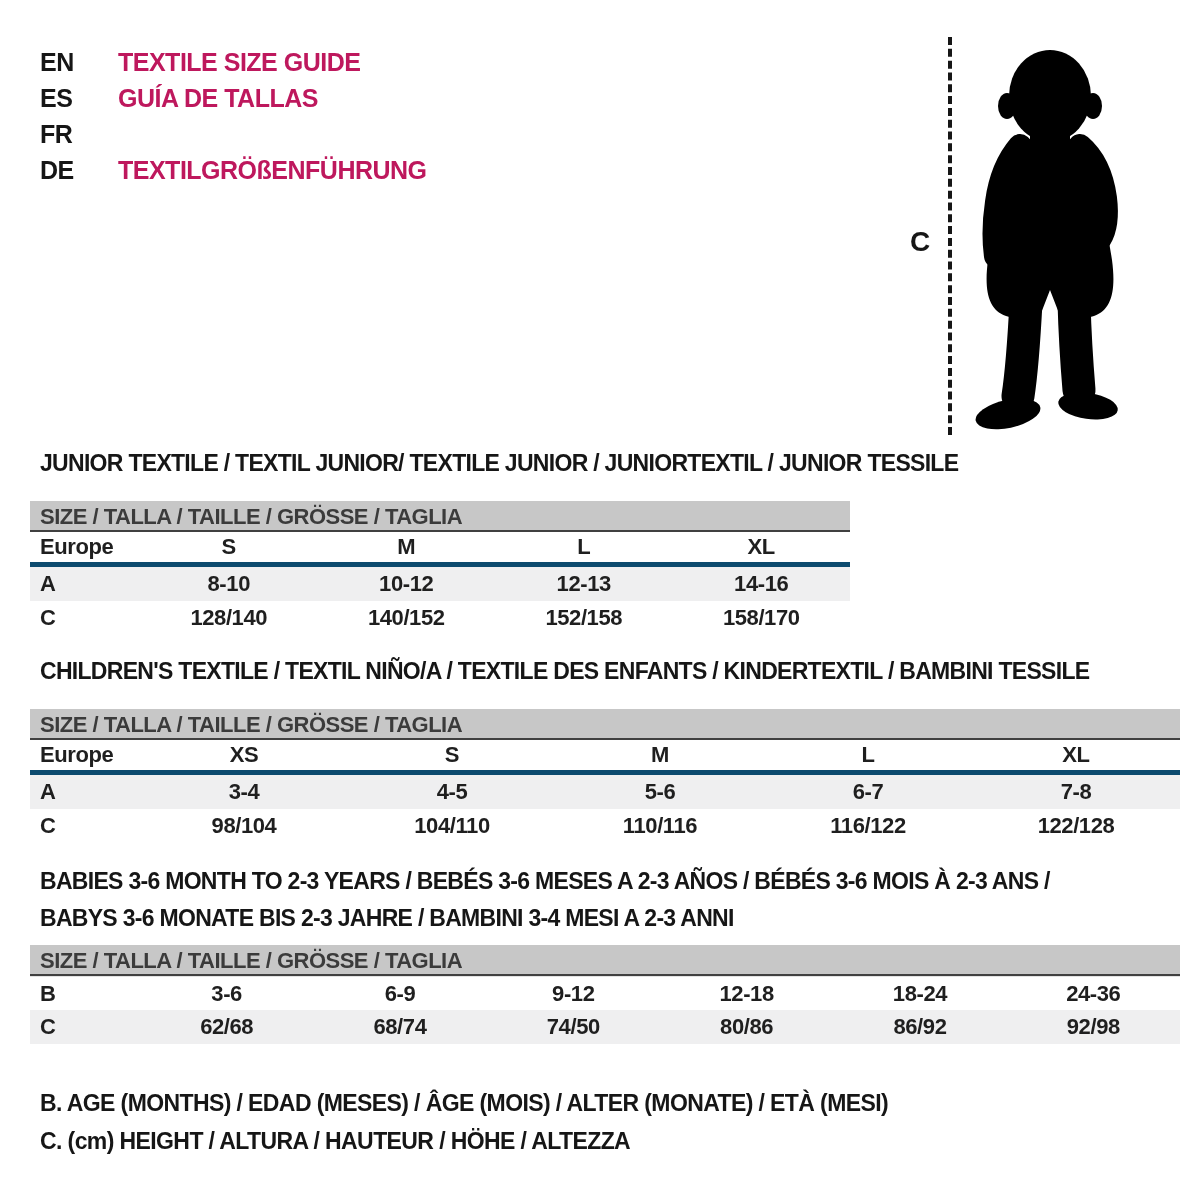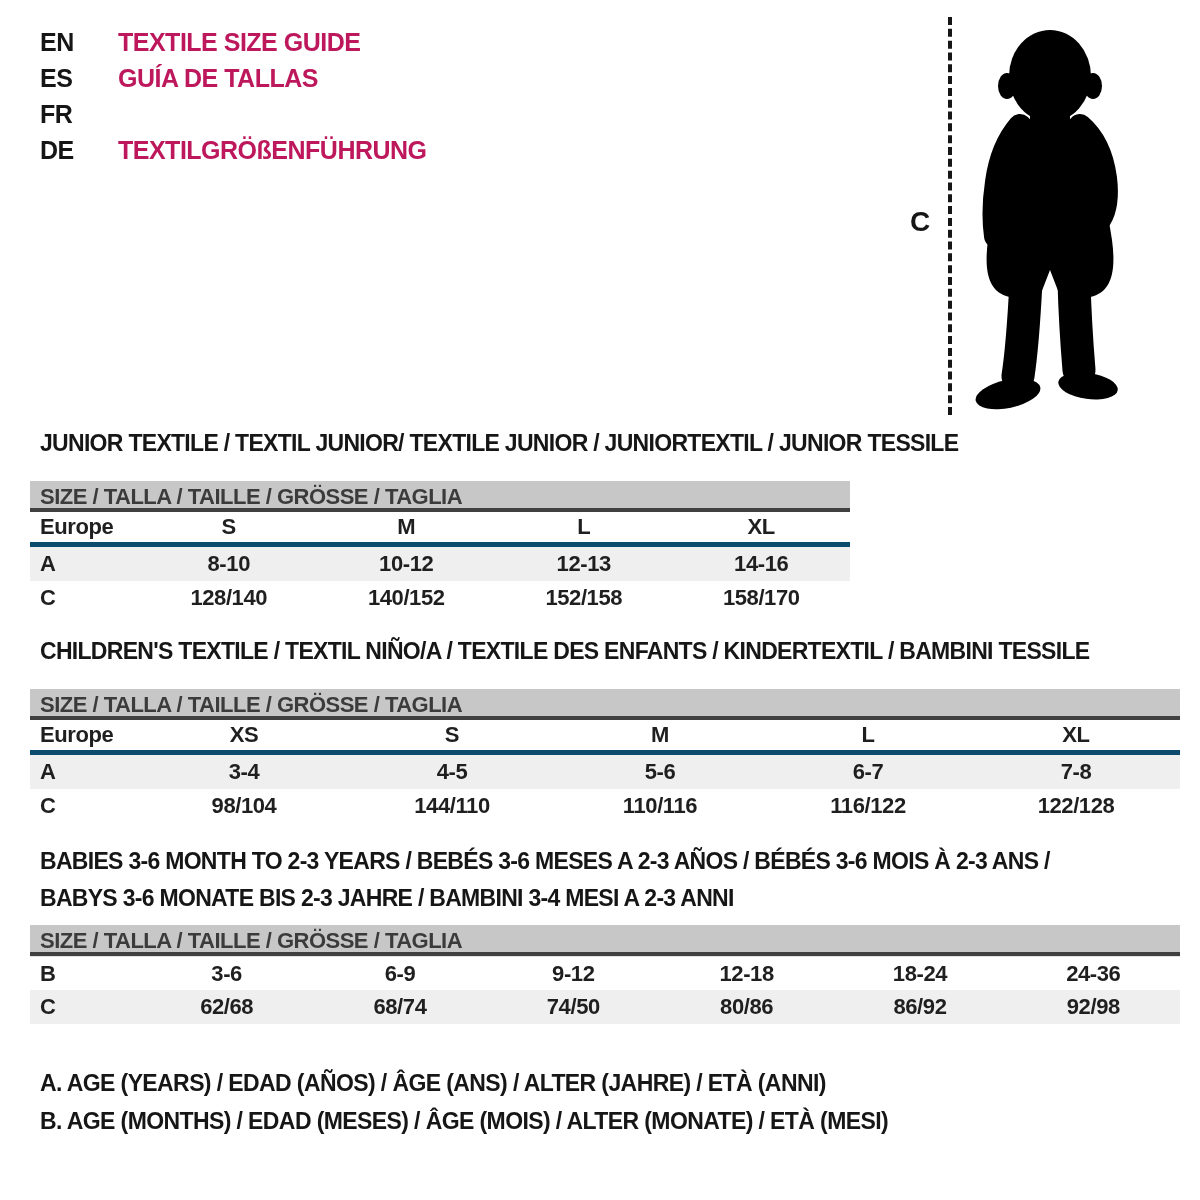--- a/index.html
+++ b/index.html
@@ -3,21 +3,21 @@
 <meta charset="utf-8">
 <style>
   * { margin:0; padding:0; box-sizing:border-box; }
   html,body { background:#ffffff; }
   body {
     width:1200px; height:1200px; position:relative; overflow:hidden;
     font-family:"Liberation Sans", sans-serif;
     color:#1f1f1f;
     -webkit-font-smoothing:antialiased;
   }
-  .page { position:absolute; inset:0; background:#ffffff; }
+  .page { position:absolute; inset:0; background:#ffffff;margin-top:20px; }
 
   
   .lang-list { position:absolute; left:40px; top:24px; }
   .lang-row { display:flex; height:36px; align-items:center; }
   .lang-code {
     width:78px; font-size:25px; font-weight:700; letter-spacing:-0.5px; color:#161616;
   }
   .lang-label {
     font-size:25px; font-weight:700; letter-spacing:-0.5px; color:#be185d; white-space:nowrap;
   }
@@ -42,21 +42,21 @@
   .sec-title.multi { line-height:37px; }
   .section-junior   { top:430px; width:820px; }
   .section-children { top:638px; width:1150px; }
   .section-babies   { top:843px; width:1150px; }
   .section-junior .size-table, .section-children .size-table { margin-top:24px; }
   .section-babies .size-table { margin-top:8px; }
 
   .size-bar {
     height:31px; line-height:31px; background:#c7c7c7; color:#3b3b3b;
     font-size:22px; font-weight:700; letter-spacing:-0.5px; padding-left:10px;
-    border-bottom:4px solid #404040;
+    border-bottom:2px solid #404040;
   }
   .trow {
     display:flex; align-items:center; height:34px;
     font-size:22px; font-weight:700; letter-spacing:-0.4px; color:#1f1f1f;
   }
   .trow.cols { height:35px; border-bottom:5px solid #0c4a6e; }
   .trow.shaded { background:#efeff0; }
   .label-cell { width:110px; padding-left:10px; }
   .val-cell { flex:1; text-align:center; }
 
@@ -160,21 +160,21 @@
         <div class="label-cell">A</div>
         <div class="val-cell">3-4</div>
         <div class="val-cell">4-5</div>
         <div class="val-cell">5-6</div>
         <div class="val-cell">6-7</div>
         <div class="val-cell">7-8</div>
       </div>
       <div class="trow">
         <div class="label-cell">C</div>
         <div class="val-cell">98/104</div>
-        <div class="val-cell">144/110</div>
+        <div class="val-cell">104/110</div>
         <div class="val-cell">110/116</div>
         <div class="val-cell">116/122</div>
         <div class="val-cell">122/128</div>
       </div>
     </div>
   </section>
 
   <section class="tbl-section section-babies">
     <h2 class="sec-title multi">BABIES 3-6 MONTH TO 2-3 YEARS / BEBÉS 3-6 MESES A 2-3 AÑOS / BÉBÉS 3-6 MOIS À 2-3 ANS /</h2>
     <h2 class="sec-title multi">BABYS 3-6 MONATE BIS 2-3 JAHRE / BAMBINI 3-4 MESI A 2-3 ANNI</h2>
@@ -195,17 +195,17 @@
         <div class="val-cell">68/74</div>
         <div class="val-cell">74/50</div>
         <div class="val-cell">80/86</div>
         <div class="val-cell">86/92</div>
         <div class="val-cell">92/98</div>
       </div>
     </div>
   </section>
 
   <div class="legend">
-    <div class="legend-line">A. AGE (YEARS) / EDAD (AÑOS) / ÂGE (ANS) / ALTER (JAHRE) / ETÀ (ANNI)</div>
     <div class="legend-line">B. AGE (MONTHS) / EDAD (MESES) / ÂGE (MOIS) / ALTER (MONATE) / ETÀ (MESI)</div>
+    <div class="legend-line">C. (cm) HEIGHT / ALTURA / HAUTEUR / HÖHE / ALTEZZA</div>
   </div>
 
 </div>
 
 </body></html>

